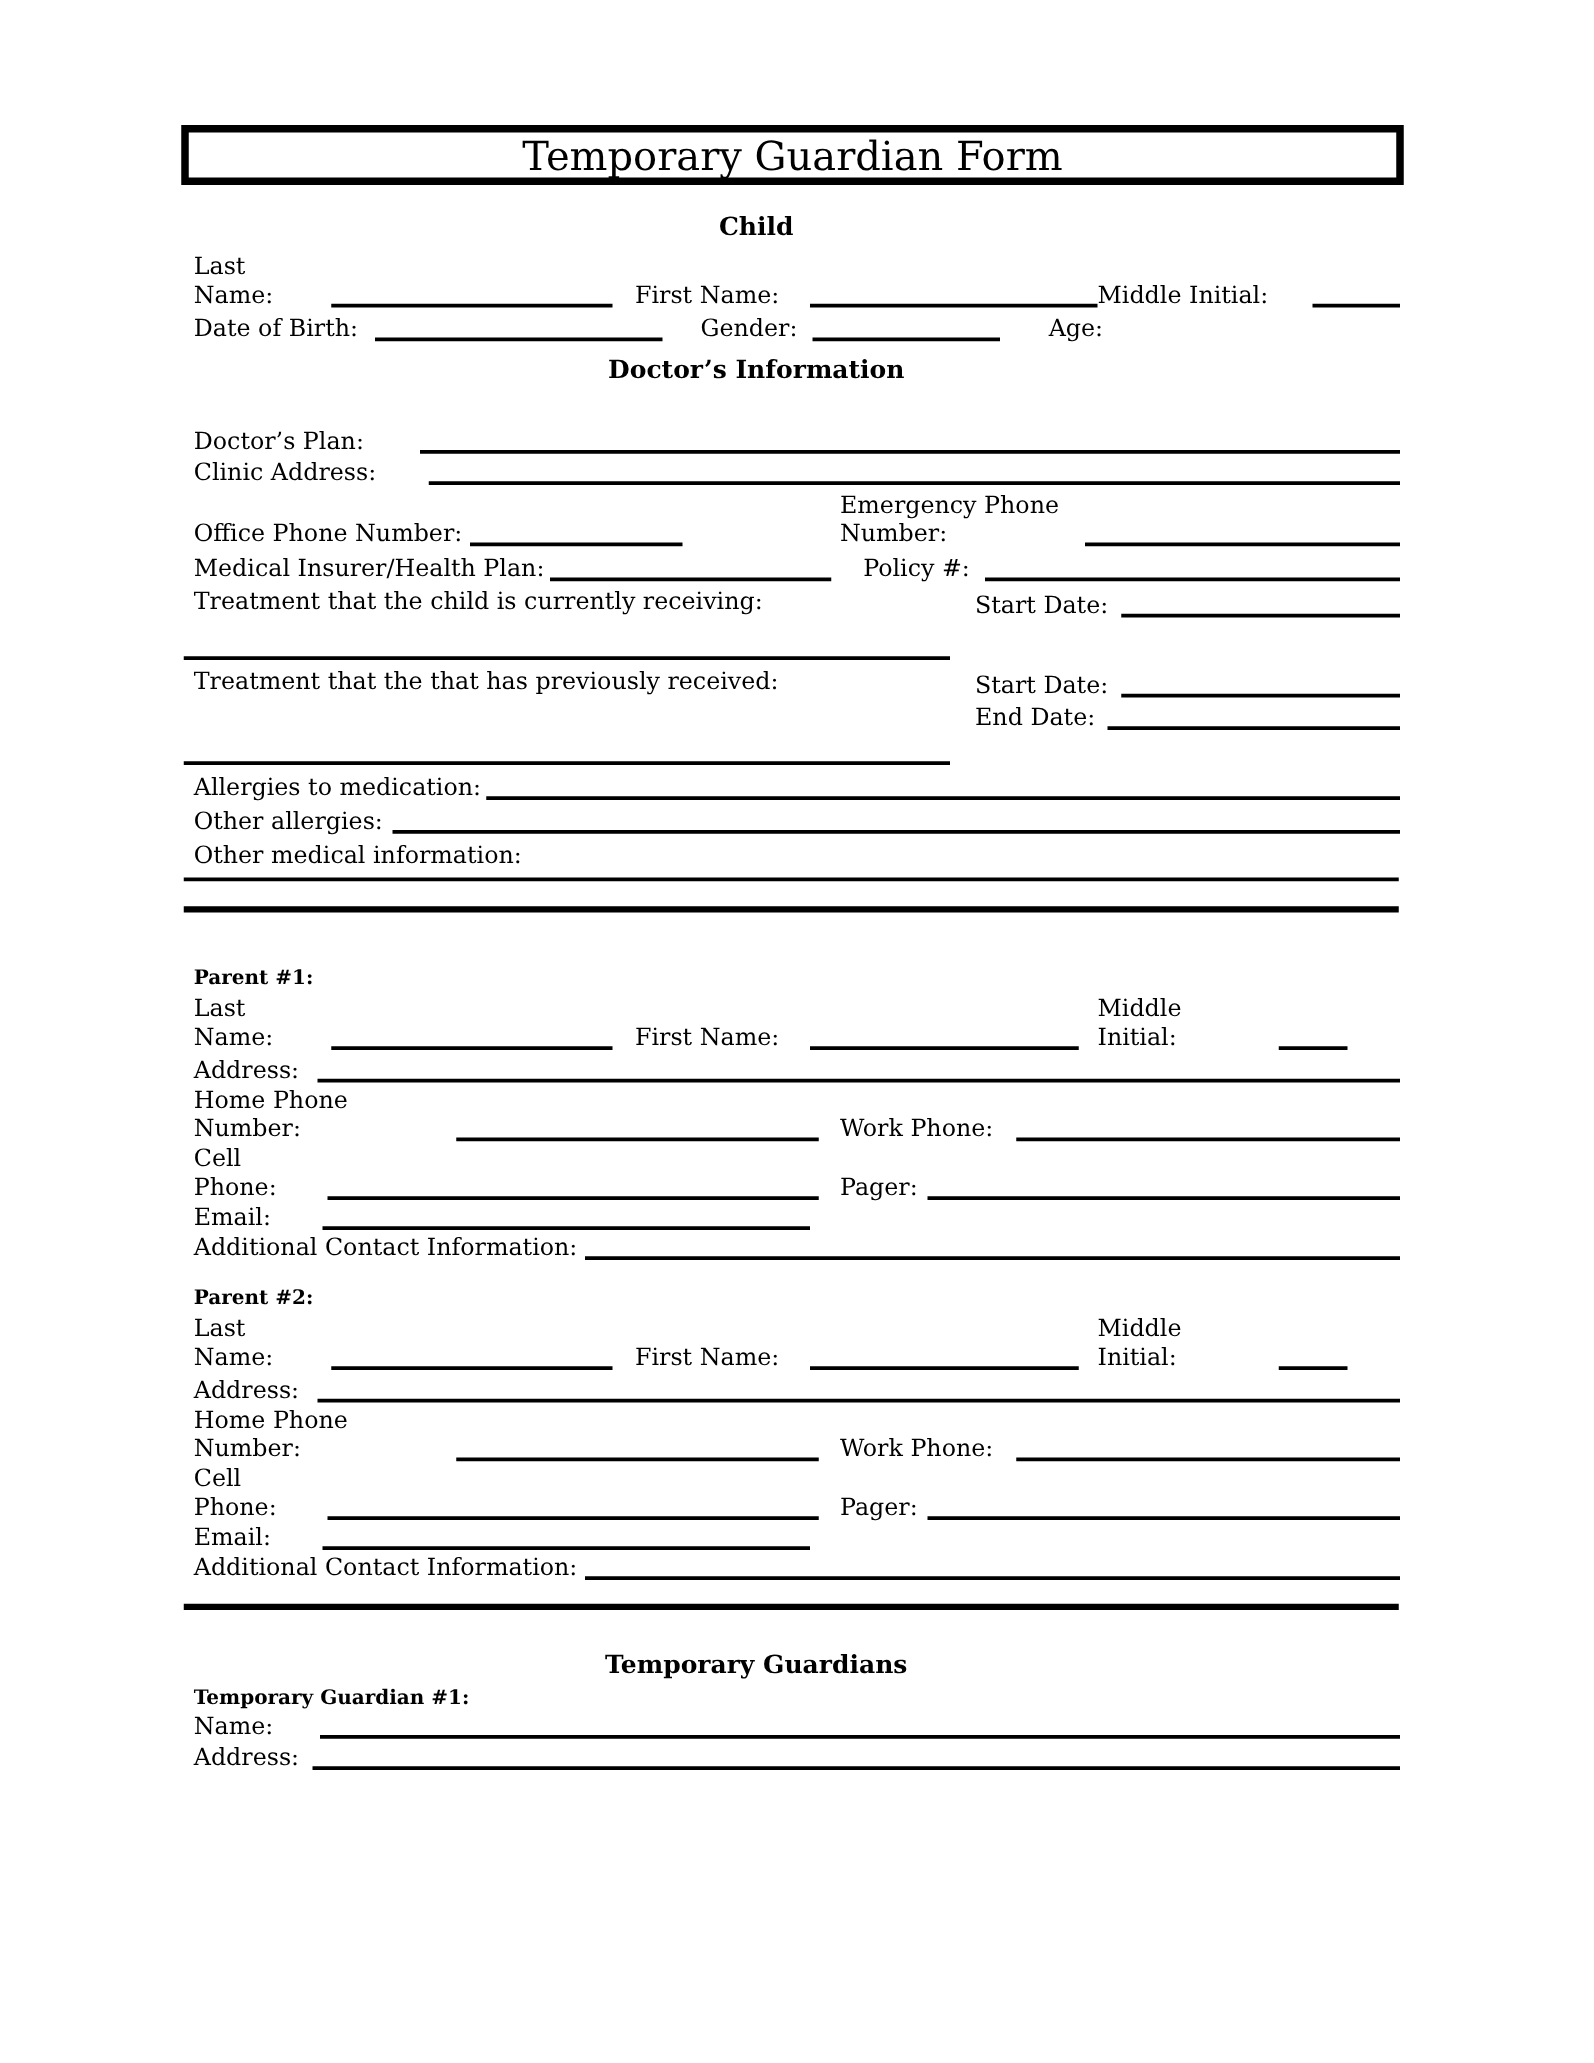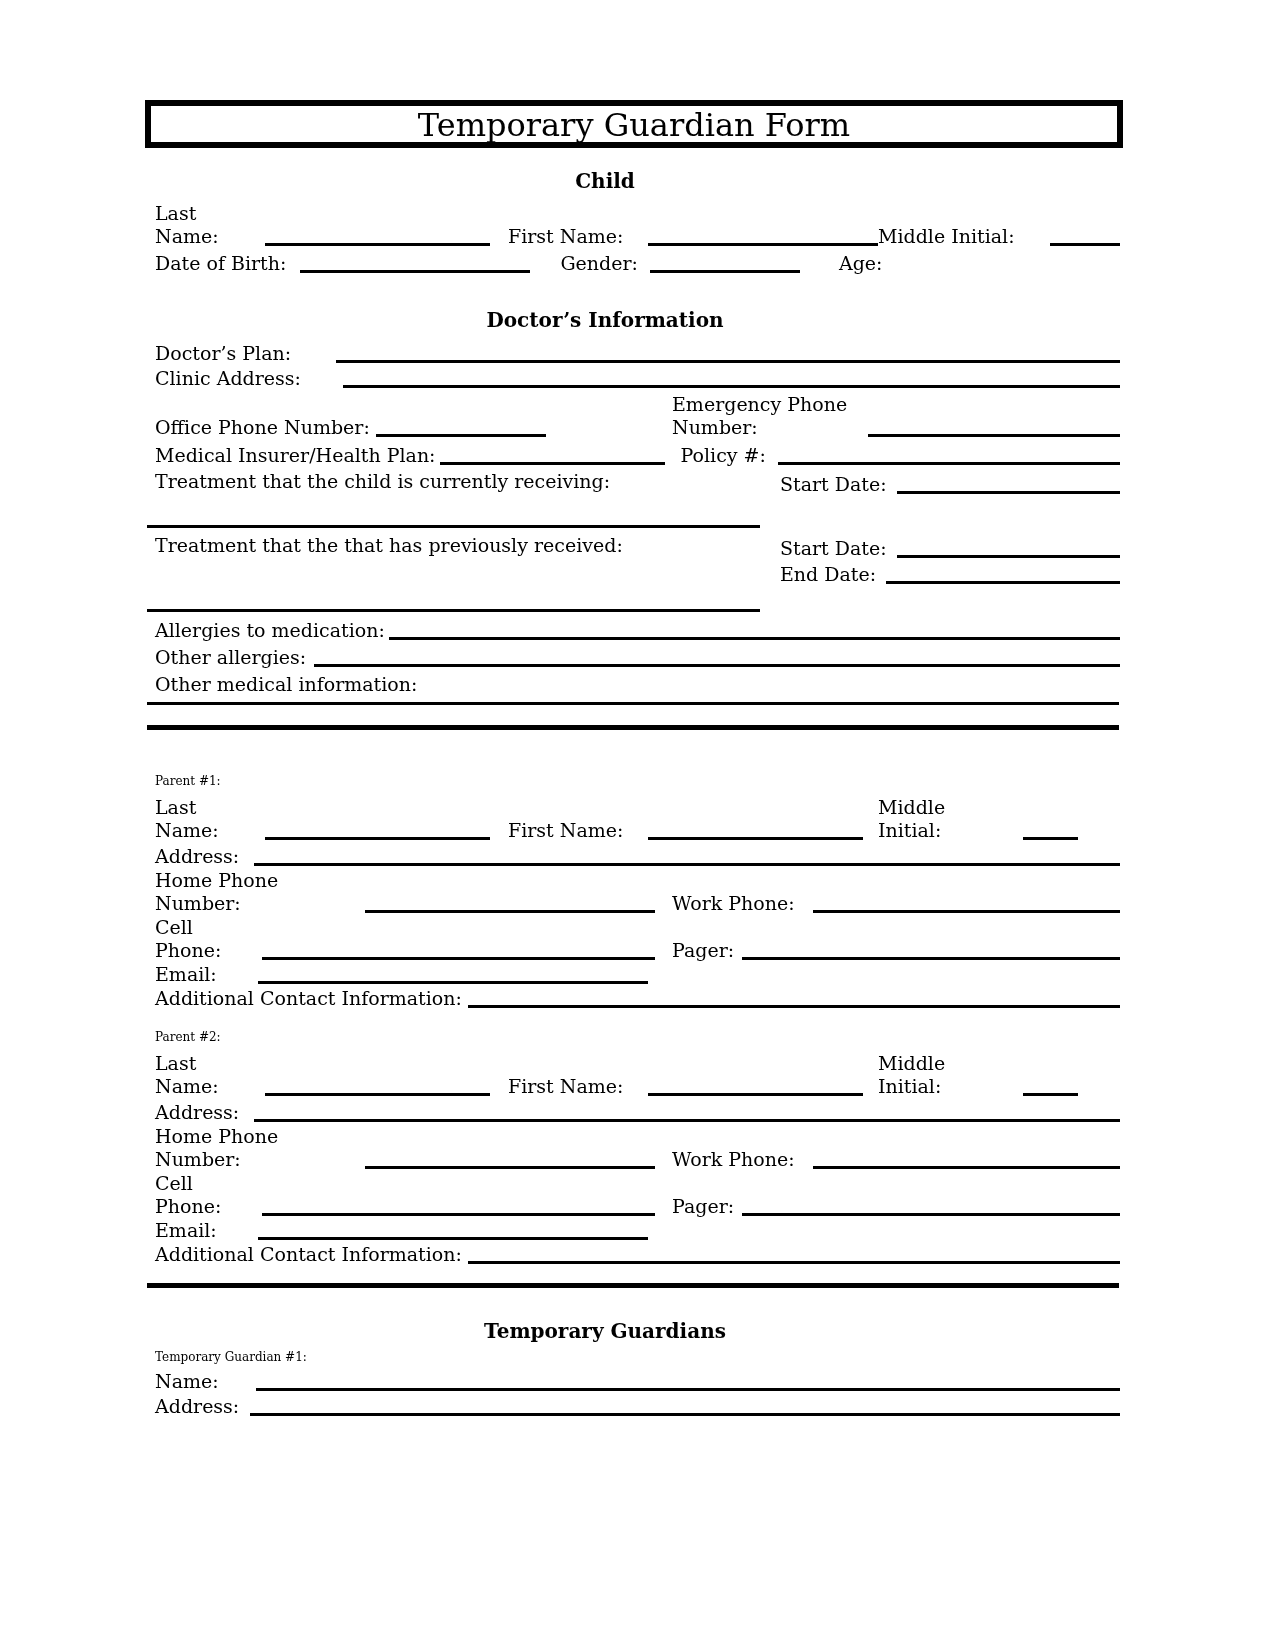--- a/index.html
+++ b/index.html
@@ -12,21 +12,21 @@
   .titlebox {
     position:absolute; left:145px; top:100px; width:966px; height:36px;
     border:6px solid var(--ink); text-align:center;
     font-size:32px; line-height:38px; font-weight:400;
   }
   .content { position:absolute; left:155px; top:0; width:965px; height:1650px; }
   .h {
     position:absolute; left:0; width:900px; text-align:center;
     font-weight:bold; font-size:20px;
   }
-  .sub { position:absolute; left:0; font-weight:normal; font-size:12px; white-space:nowrap; }
+  .sub { position:absolute; left:0; font-weight:bold; font-size:16px; white-space:nowrap; }
   .row { position:absolute; left:0; width:965px; display:flex; align-items:flex-end; }
   .cell { display:flex; align-items:flex-end; }
   .lbl { white-space:nowrap; }
   .wrap { white-space:normal; align-self:flex-start; }
   .ln { border-bottom:3px solid var(--ink); margin-bottom:2px; height:0; align-self:flex-end; }
   .fl { flex:1 1 auto; }
   .hr { position:absolute; left:-8px; width:972px; border-top:3px solid var(--ink); height:0; }
   .hr.thick { border-top-width:5px; }
   .treat { position:absolute; left:0; width:965px; display:flex; }
   .tleft { width:625px; display:flex; flex-direction:column; justify-content:space-between; }
@@ -61,21 +61,21 @@
     </div>
 
     <div class="row" style="top:251px;height:24px">
       <span class="lbl">Date of Birth:</span>
       <span class="ln" style="width:230px;margin-left:14px"></span>
       <span class="lbl" style="margin-left:30px">Gender:</span>
       <span class="ln" style="width:150px;margin-left:12px"></span>
       <span class="lbl" style="margin-left:39px">Age:</span>
     </div>
 
-    <div class="h" style="top:309px">Doctor’s Information</div>
+    <div class="h" style="top:284px">Doctor’s Information</div>
 
     <div class="row" style="top:341px;height:24px">
       <span class="lbl">Doctor’s Plan:</span>
       <span class="ln fl" style="margin-left:45px"></span>
     </div>
 
     <div class="row" style="top:366px;height:24px">
       <span class="lbl">Clinic Address:</span>
       <span class="ln fl" style="margin-left:42px"></span>
     </div>
@@ -87,21 +87,21 @@
       </div>
       <div class="cell fl">
         <span class="lbl wrap" style="width:190px">Emergency Phone Number:</span>
         <span class="ln fl" style="margin-left:6px"></span>
       </div>
     </div>
 
     <div class="row" style="top:443px;height:24px">
       <span class="lbl">Medical Insurer/Health Plan:</span>
       <span class="ln" style="width:225px;margin-left:4px"></span>
-      <span class="lbl" style="margin-left:16px">Policy #:</span>
+      <span class="lbl" style="margin-left:26px">Policy #:</span>
       <span class="ln fl" style="margin-left:12px"></span>
     </div>
 
     <div class="treat" style="top:470px;height:58px">
       <div class="tleft">
         <span>Treatment that the child is currently receiving:</span>
         <span class="wline"></span>
       </div>
       <div class="tright">
         <div class="drow">

